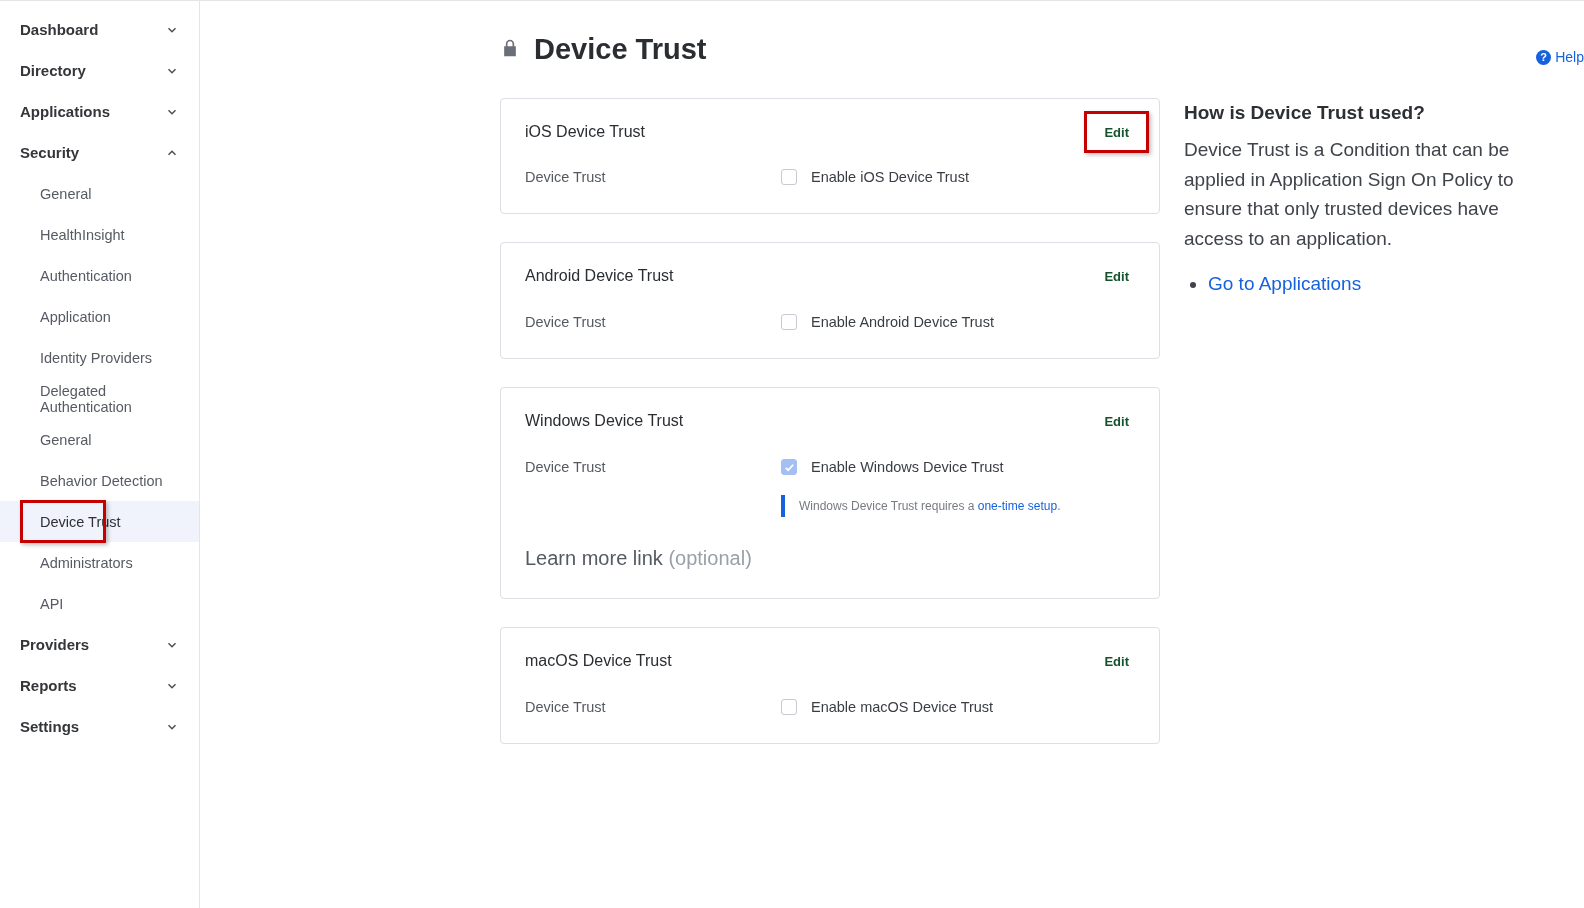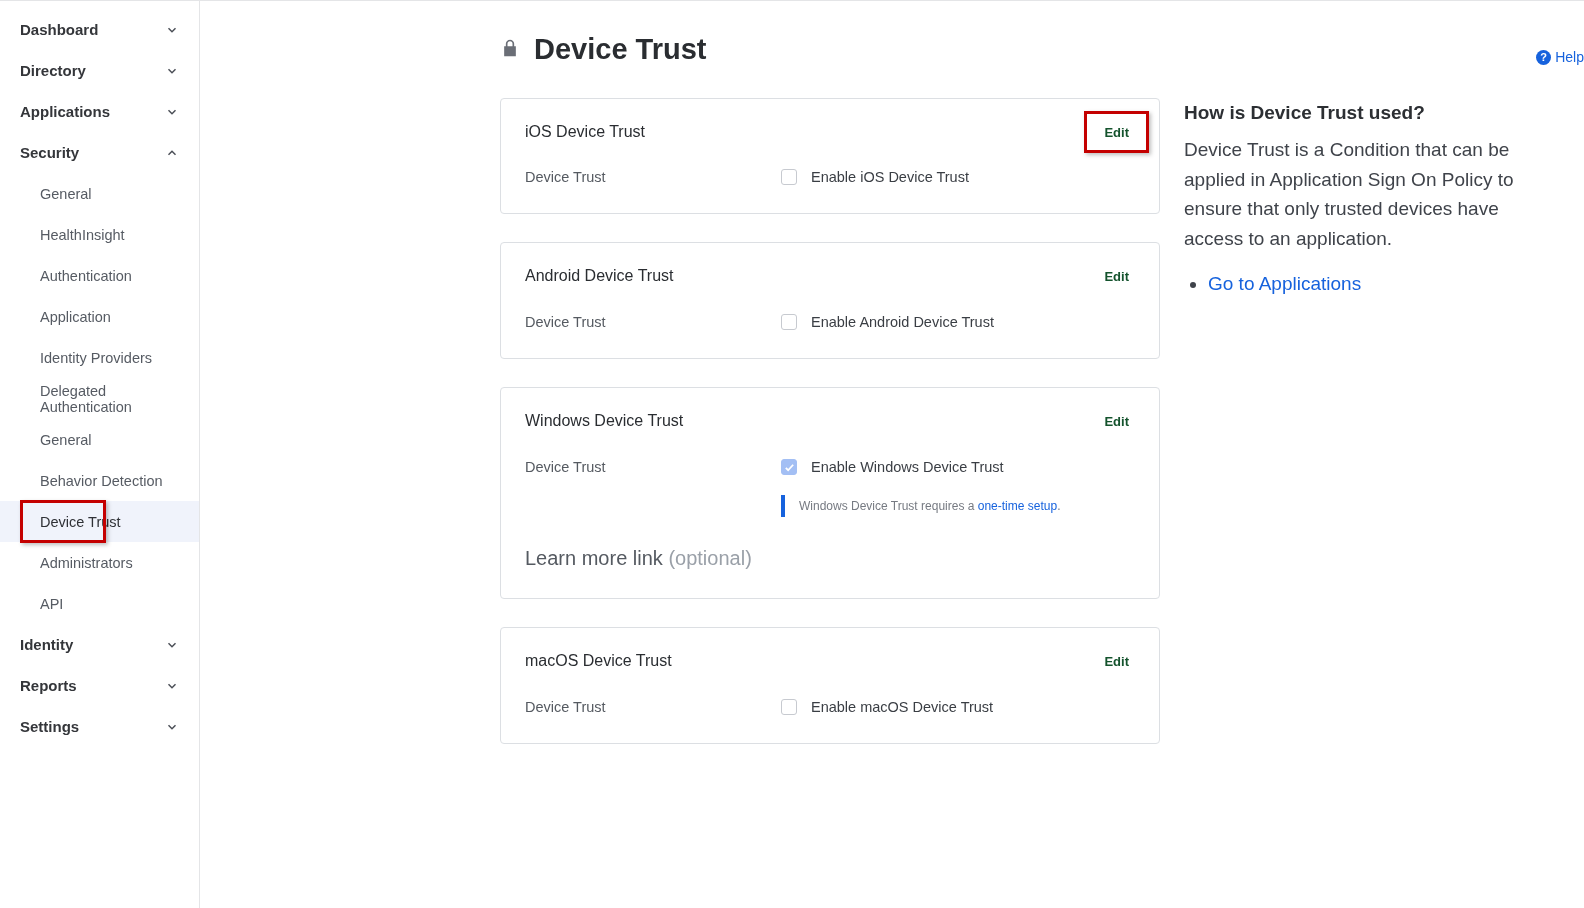--- a/index.html
+++ b/index.html
@@ -231,21 +231,21 @@
       <div class="sub-highlight"></div>
     </div>
     <div class="nav-sub">
         <span>Administrators</span>
       </div>
     <div class="nav-sub">
         <span>API</span>
       </div>
 
     <div class="nav-group-header">
-      <span>Identity</span>
+      <span>Providers</span>
       <span class="chev">
         <svg width="14" height="14" viewBox="0 0 24 24" fill="none" stroke="#4b4f57" stroke-width="2.5">
             <polyline points="6 9 12 15 18 9"></polyline>
           </svg>
       </span>
     </div>
     <div class="nav-group-header">
       <span>Reports</span>
       <span class="chev">
         <svg width="14" height="14" viewBox="0 0 24 24" fill="none" stroke="#4b4f57" stroke-width="2.5">

